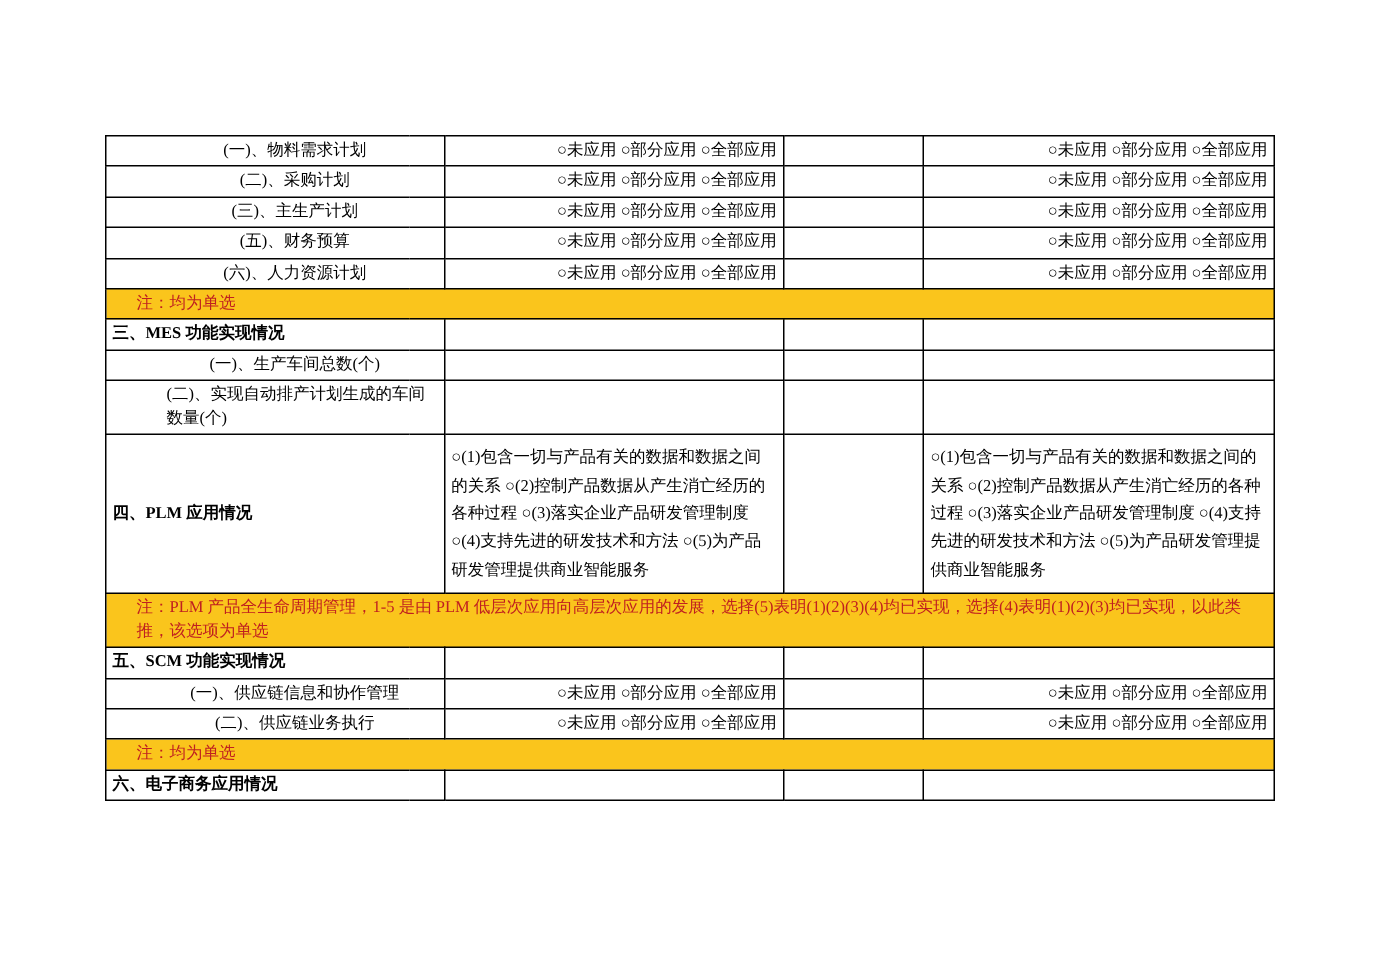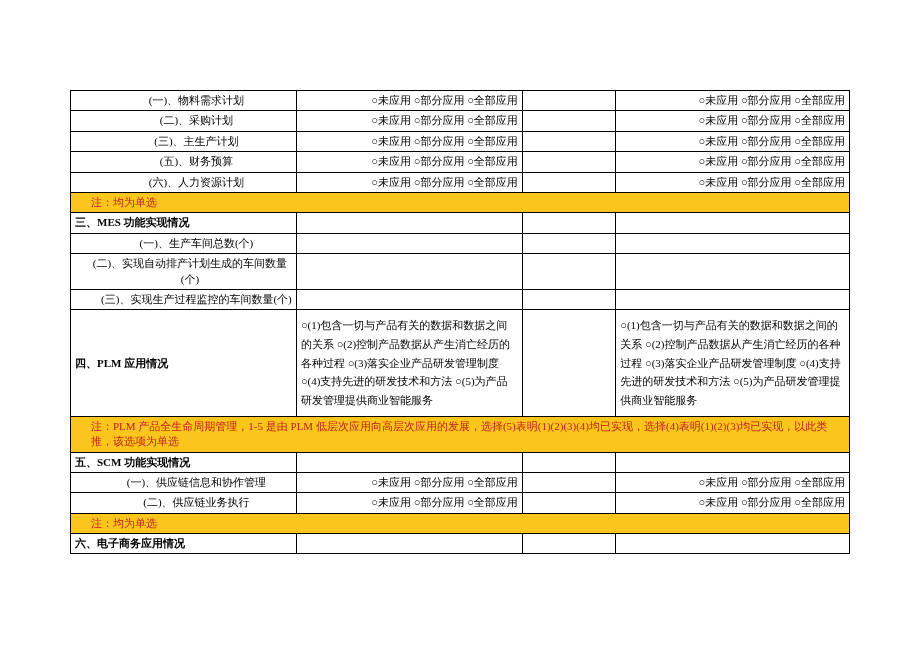--- a/index.html
+++ b/index.html
@@ -87,27 +87,21 @@
         <td class="empty"></td>
         <td class="empty"></td>
       </tr>
       <tr>
         <td class="label" colspan="2">(一)、生产车间总数(个)</td>
         <td class="empty"></td>
         <td class="empty"></td>
         <td class="empty"></td>
       </tr>
       <tr>
-        <td class="labelL" colspan="2" style="padding-left: 17px; text-align: center;">(二)、实现自动排产计划生成的车间数量(个)</td>
-        <td class="empty"></td>
-        <td class="empty"></td>
-        <td class="empty"></td>
-      </tr>
-      <tr>
-        <td class="label" colspan="2">(三)、实现生产过程监控的车间数量(个)</td>
+        <td class="labelL" colspan="2" style="padding-left: 40px;">(二)、实现自动排产计划生成的车间数量(个)</td>
         <td class="empty"></td>
         <td class="empty"></td>
         <td class="empty"></td>
       </tr>
       <tr>
         <td class="section plm" colspan="2">四、PLM 应用情况</td>
         <td class="plm">○(1)包含一切与产品有关的数据和数据之间的关系 ○(2)控制产品数据从产生消亡经历的各种过程 ○(3)落实企业产品研发管理制度 ○(4)支持先进的研发技术和方法 ○(5)为产品研发管理提供商业智能服务</td>
         <td class="empty"></td>
         <td class="plm">○(1)包含一切与产品有关的数据和数据之间的关系 ○(2)控制产品数据从产生消亡经历的各种过程 ○(3)落实企业产品研发管理制度 ○(4)支持先进的研发技术和方法 ○(5)为产品研发管理提供商业智能服务</td>
       </tr>

